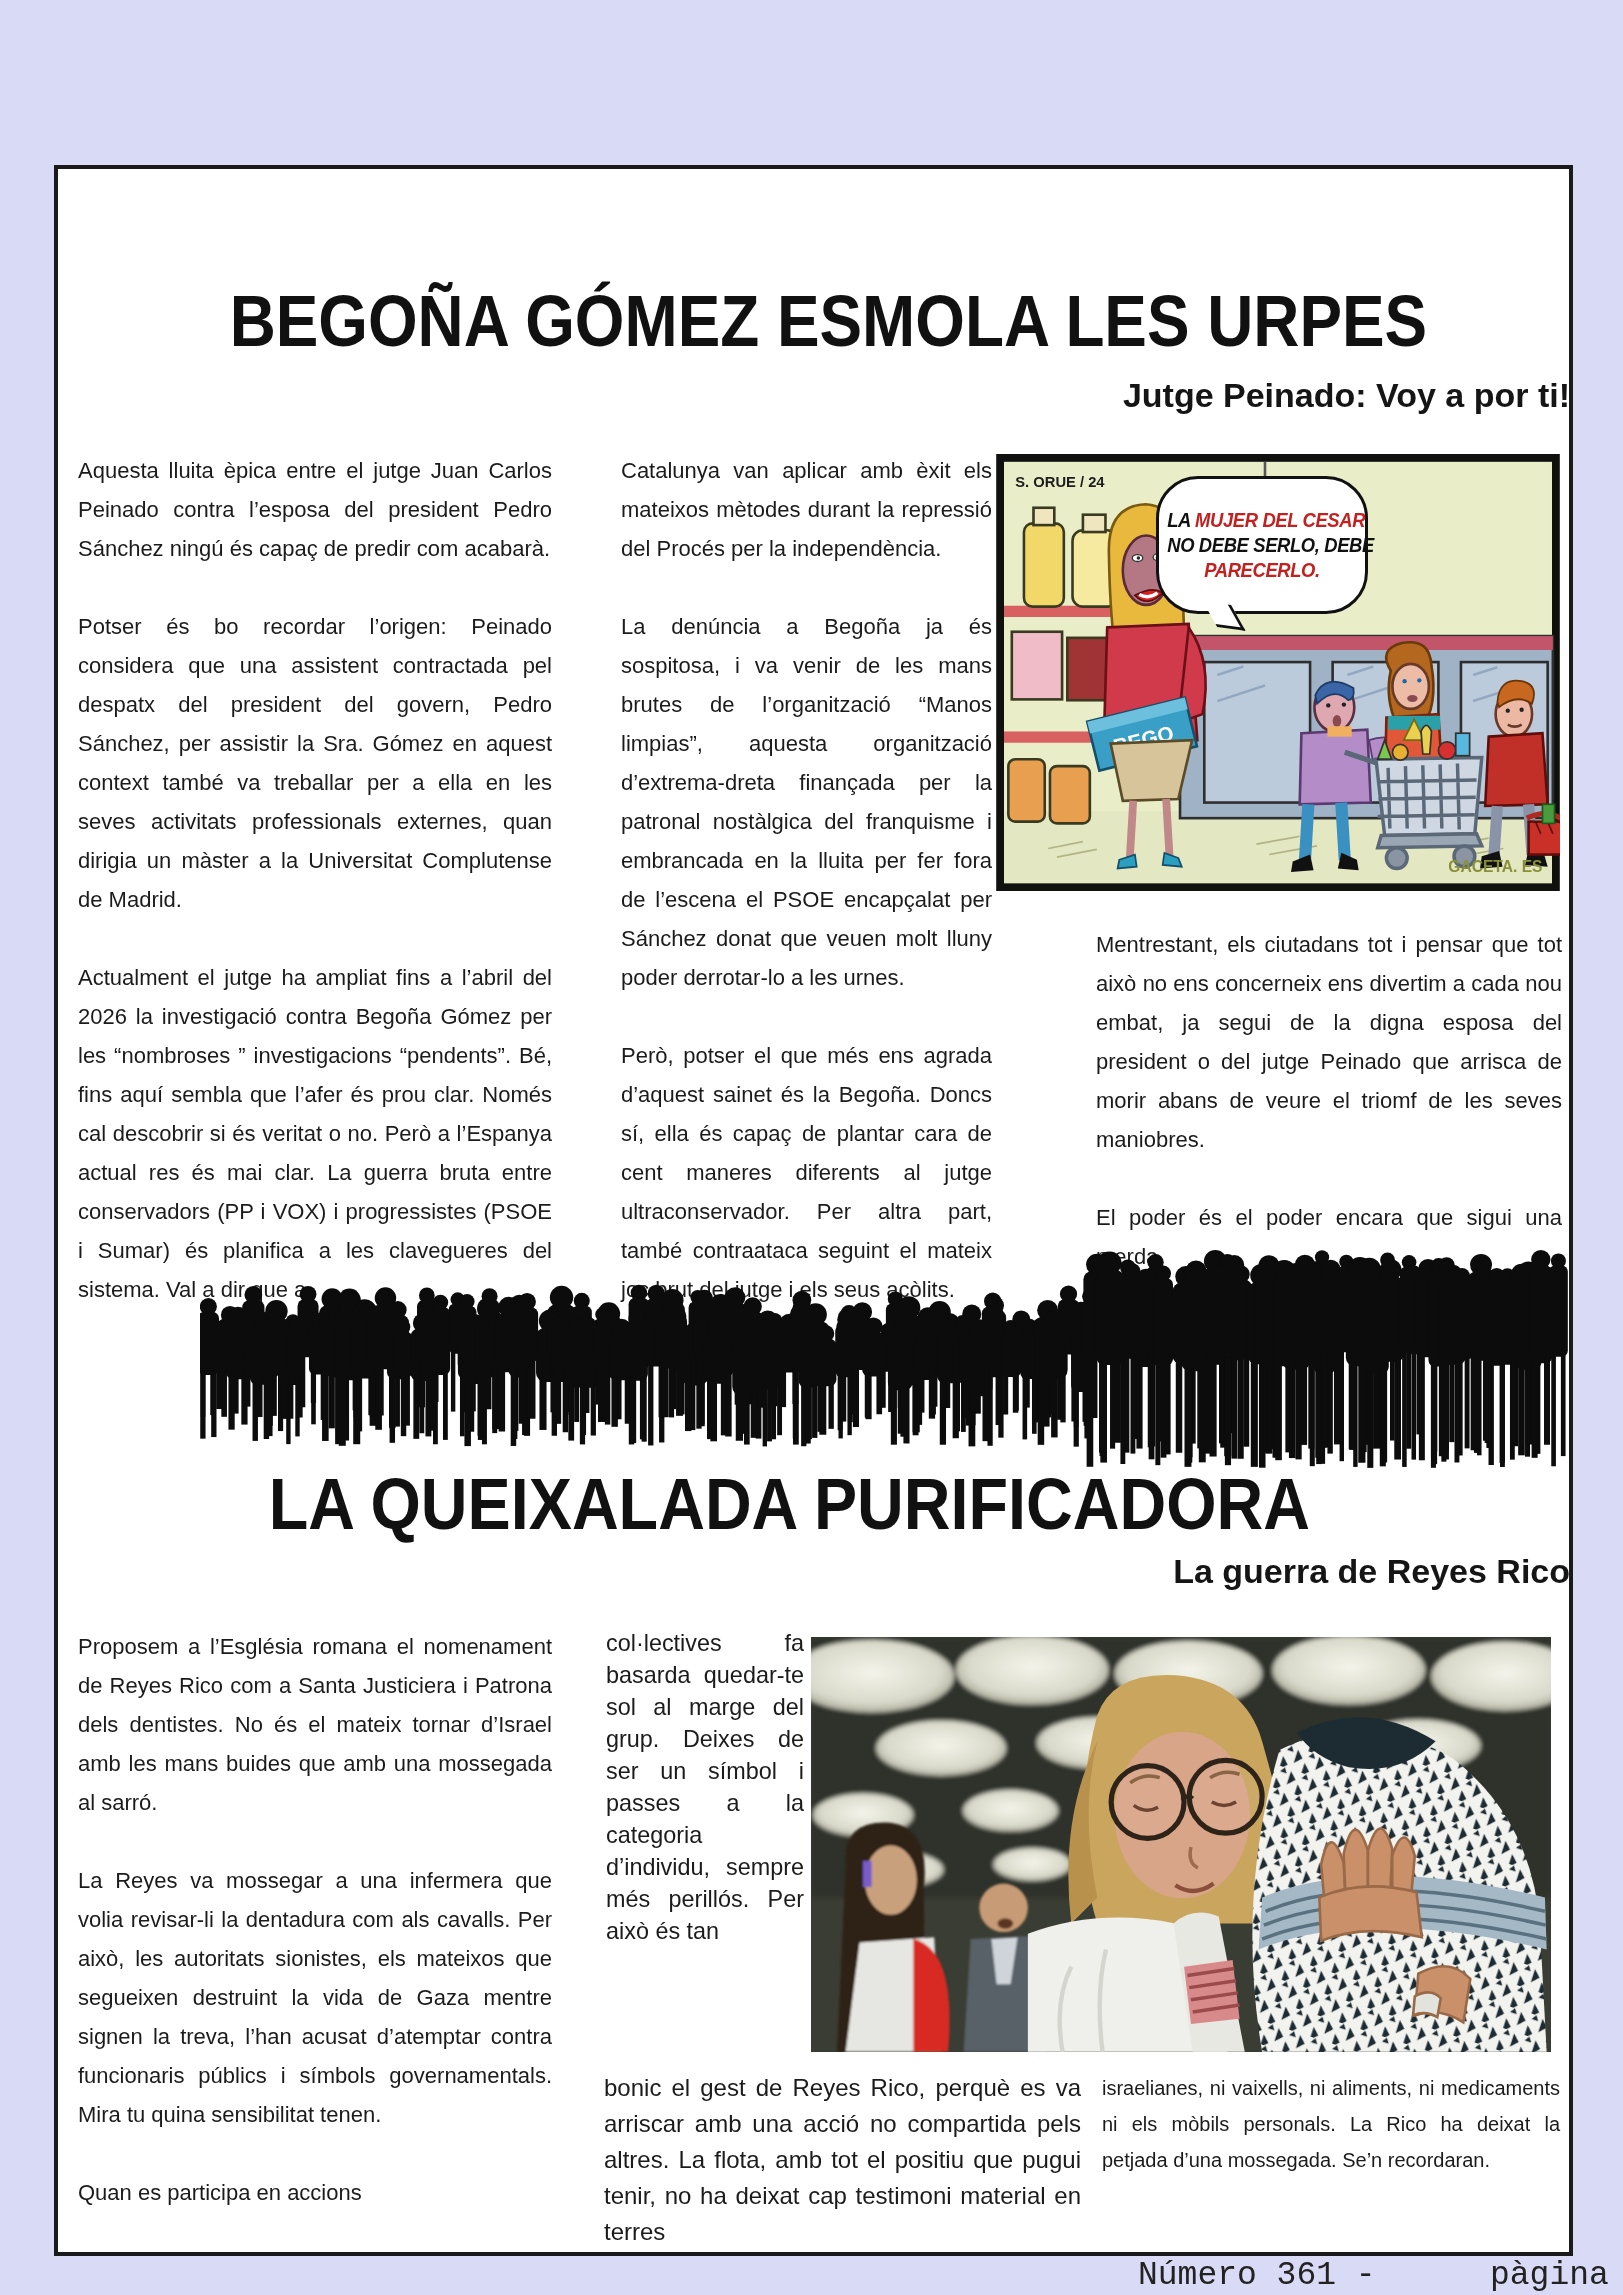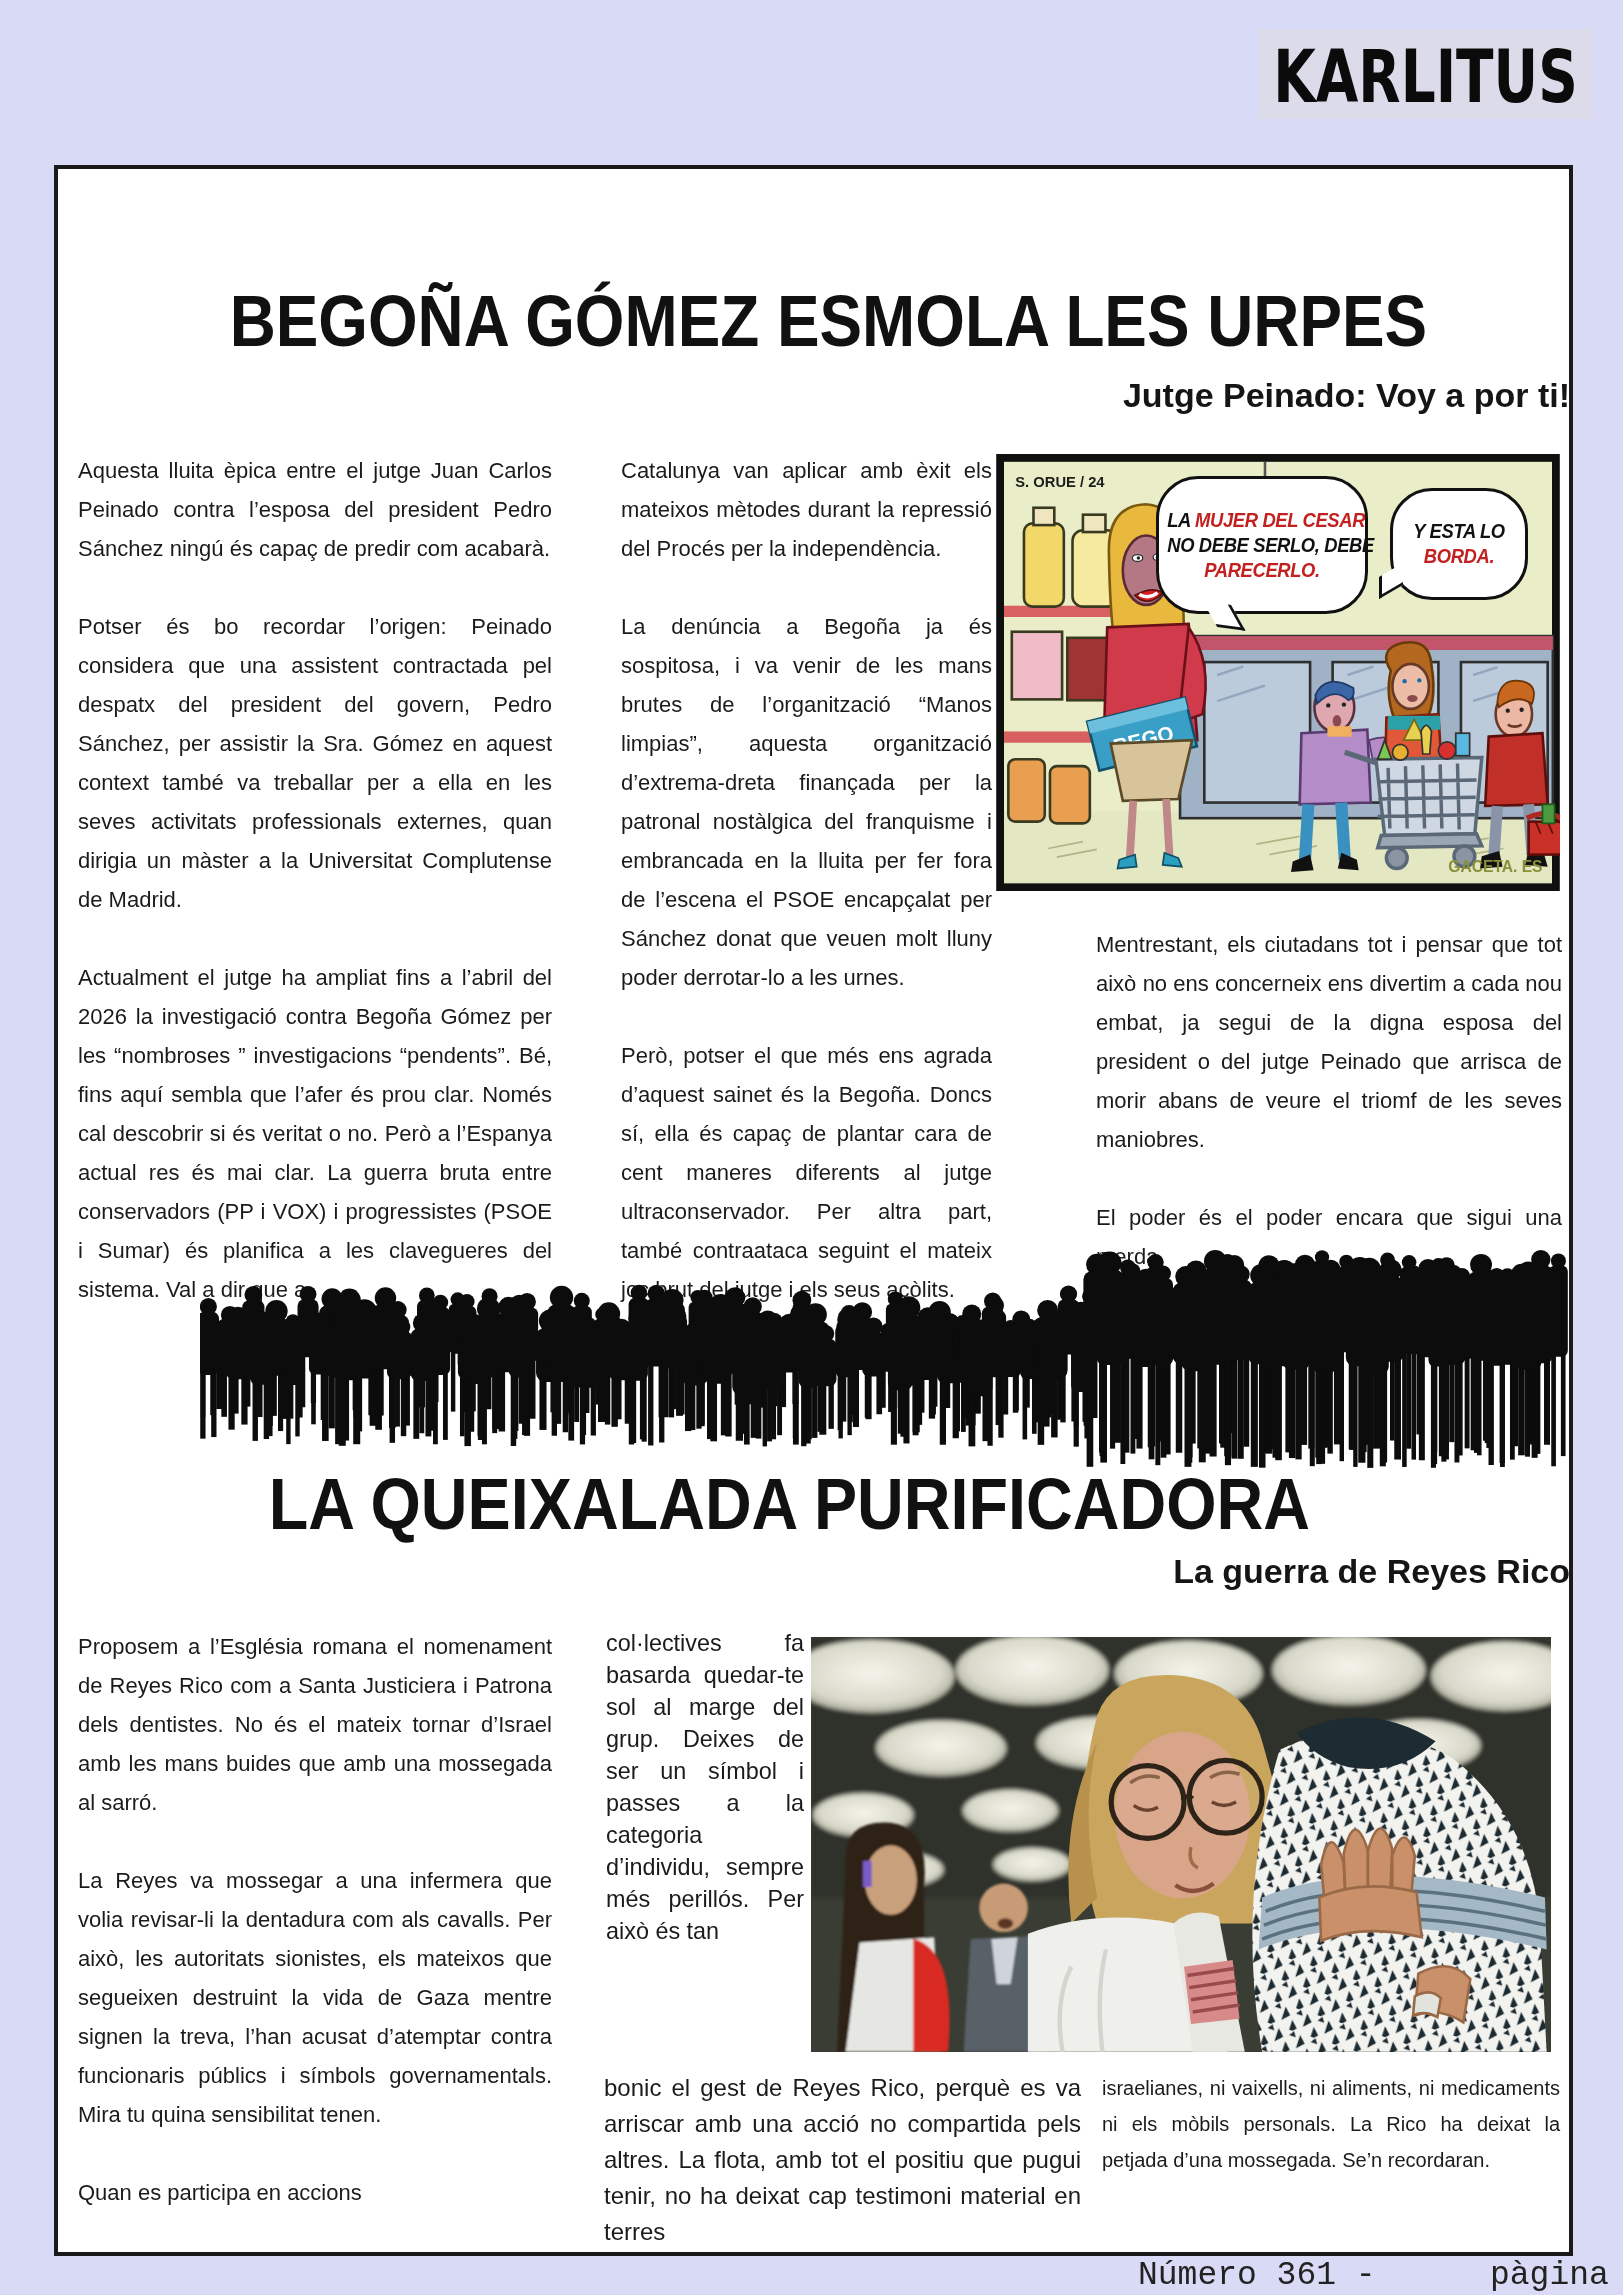--- a/index.html
+++ b/index.html
@@ -47,25 +47,20 @@
   .photo svg{display:block;width:100%;height:100%;}
   .footer{position:absolute;top:2257px;left:0;width:1623px;height:38px;font-size:33px;color:#222;font-family:Liberation Mono, monospace;}
   .footer .issue{position:absolute;left:1138px;}
   .footer .pageno{position:absolute;left:1490px;font-size:33px;}
 </style>
 </head>
 <body>
 
 <div class="page">
 
-  <div class="logo-box">
-    <svg viewBox="0 0 386 104">
-      <text x="193" y="84" font-size="84" text-anchor="middle" textLength="352" lengthAdjust="spacingAndGlyphs">KARLITUS</text>
-    </svg>
-  </div>
 
   <div class="main-box"></div>
 
   <svg class="headline-svg" viewBox="0 0 1755 100">
     <text x="897" y="80" font-size="84" text-anchor="middle" textLength="1380" lengthAdjust="spacingAndGlyphs">BEGOÑA GÓMEZ ESMOLA LES URPES</text>
   </svg>
   <div class="subhead subhead1">Jutge Peinado: Voy a por ti!</div>
 
   <div class="col a1c1">
     <p>Aquesta lluita èpica entre el jutge Juan Carlos Peinado contra l’esposa del president Pedro Sánchez ningú és capaç de predir com acabarà.</p>
@@ -196,24 +191,20 @@
 
       <text x="22" y="38" font-size="17" font-weight="bold" fill="#1c1c1c">S. ORUE / 24</text>
       <text x="630" y="482" text-anchor="end" font-size="18" font-weight="bold" fill="#8a8f3a">GACETA. ES</text>
     </svg>
   </div>
 
   <div class="bubble bubble1">
     <span class="ln"><span>LA </span><span class="red">MUJER DEL CESAR</span></span>
     <span class="ln">NO DEBE SERLO, DEBE</span>
     <span class="ln red">PARECERLO.</span>
-  </div>
-  <div class="bubble bubble2">
-    <span class="ln">Y ESTA LO</span>
-    <span class="ln red">BORDA.</span>
   </div>
 
   <div class="crowd">
     <svg id="crowd-svg" viewBox="0 0 1584 254" preserveAspectRatio="none">
         <circle cx="8.997942386831276" cy="93.98497299382717" r="8.572421553497943" fill="#0c0c0c"></circle>
         <rect x="-1.717584555041153" y="99.12842592592594" width="21.43105388374486" height="45.785282856775254" rx="6.8579372427983545" fill="#0c0c0c"></rect>
         <rect x="0.8541419110082309" y="140.91370878270118" width="5.314901363168724" height="53.96583511304641" fill="#0c0c0c"></rect>
         <rect x="11.826841499485598" y="140.91370878270118" width="5.314901363168724" height="52.01890795854043" fill="#0c0c0c"></rect>
         <circle cx="9.646604938271604" cy="67.58102494855967" r="9.863535236625514" fill="#0c0c0c"></circle>
         <rect x="-2.682814107510289" y="73.49914609053498" width="24.658838091563787" height="73.00083180404788" rx="7.890828189300412" fill="#0c0c0c"></rect>

